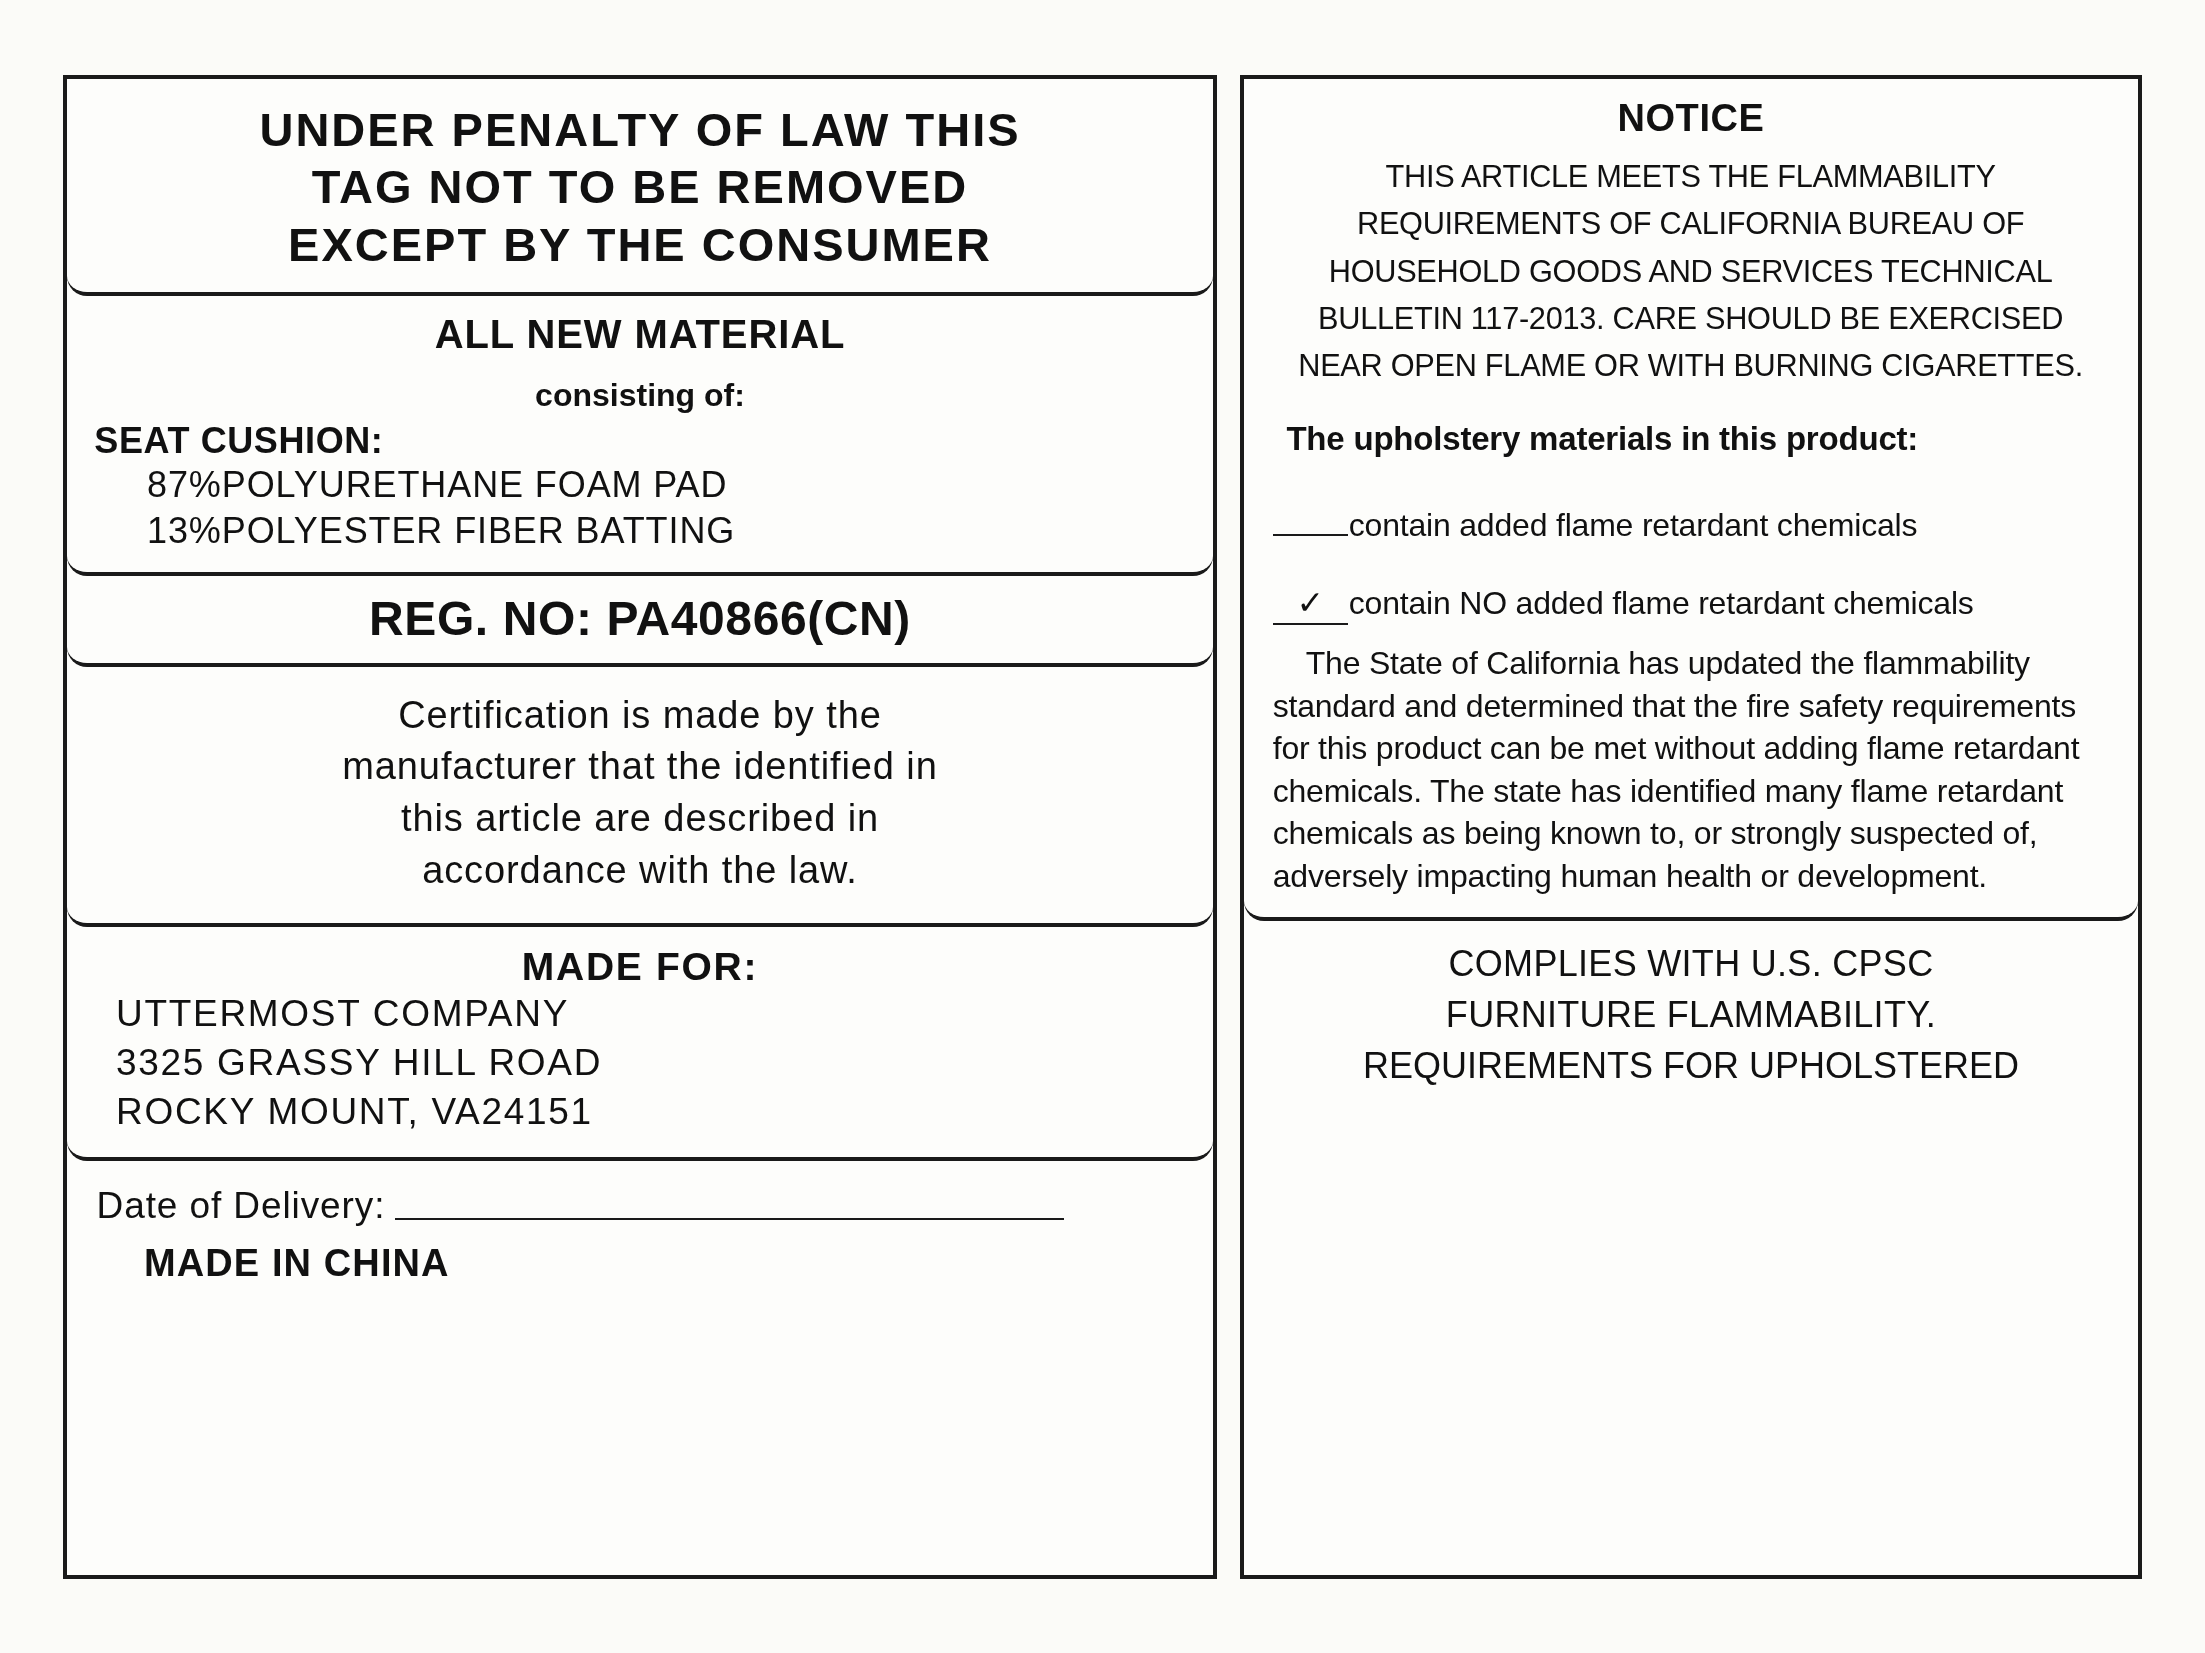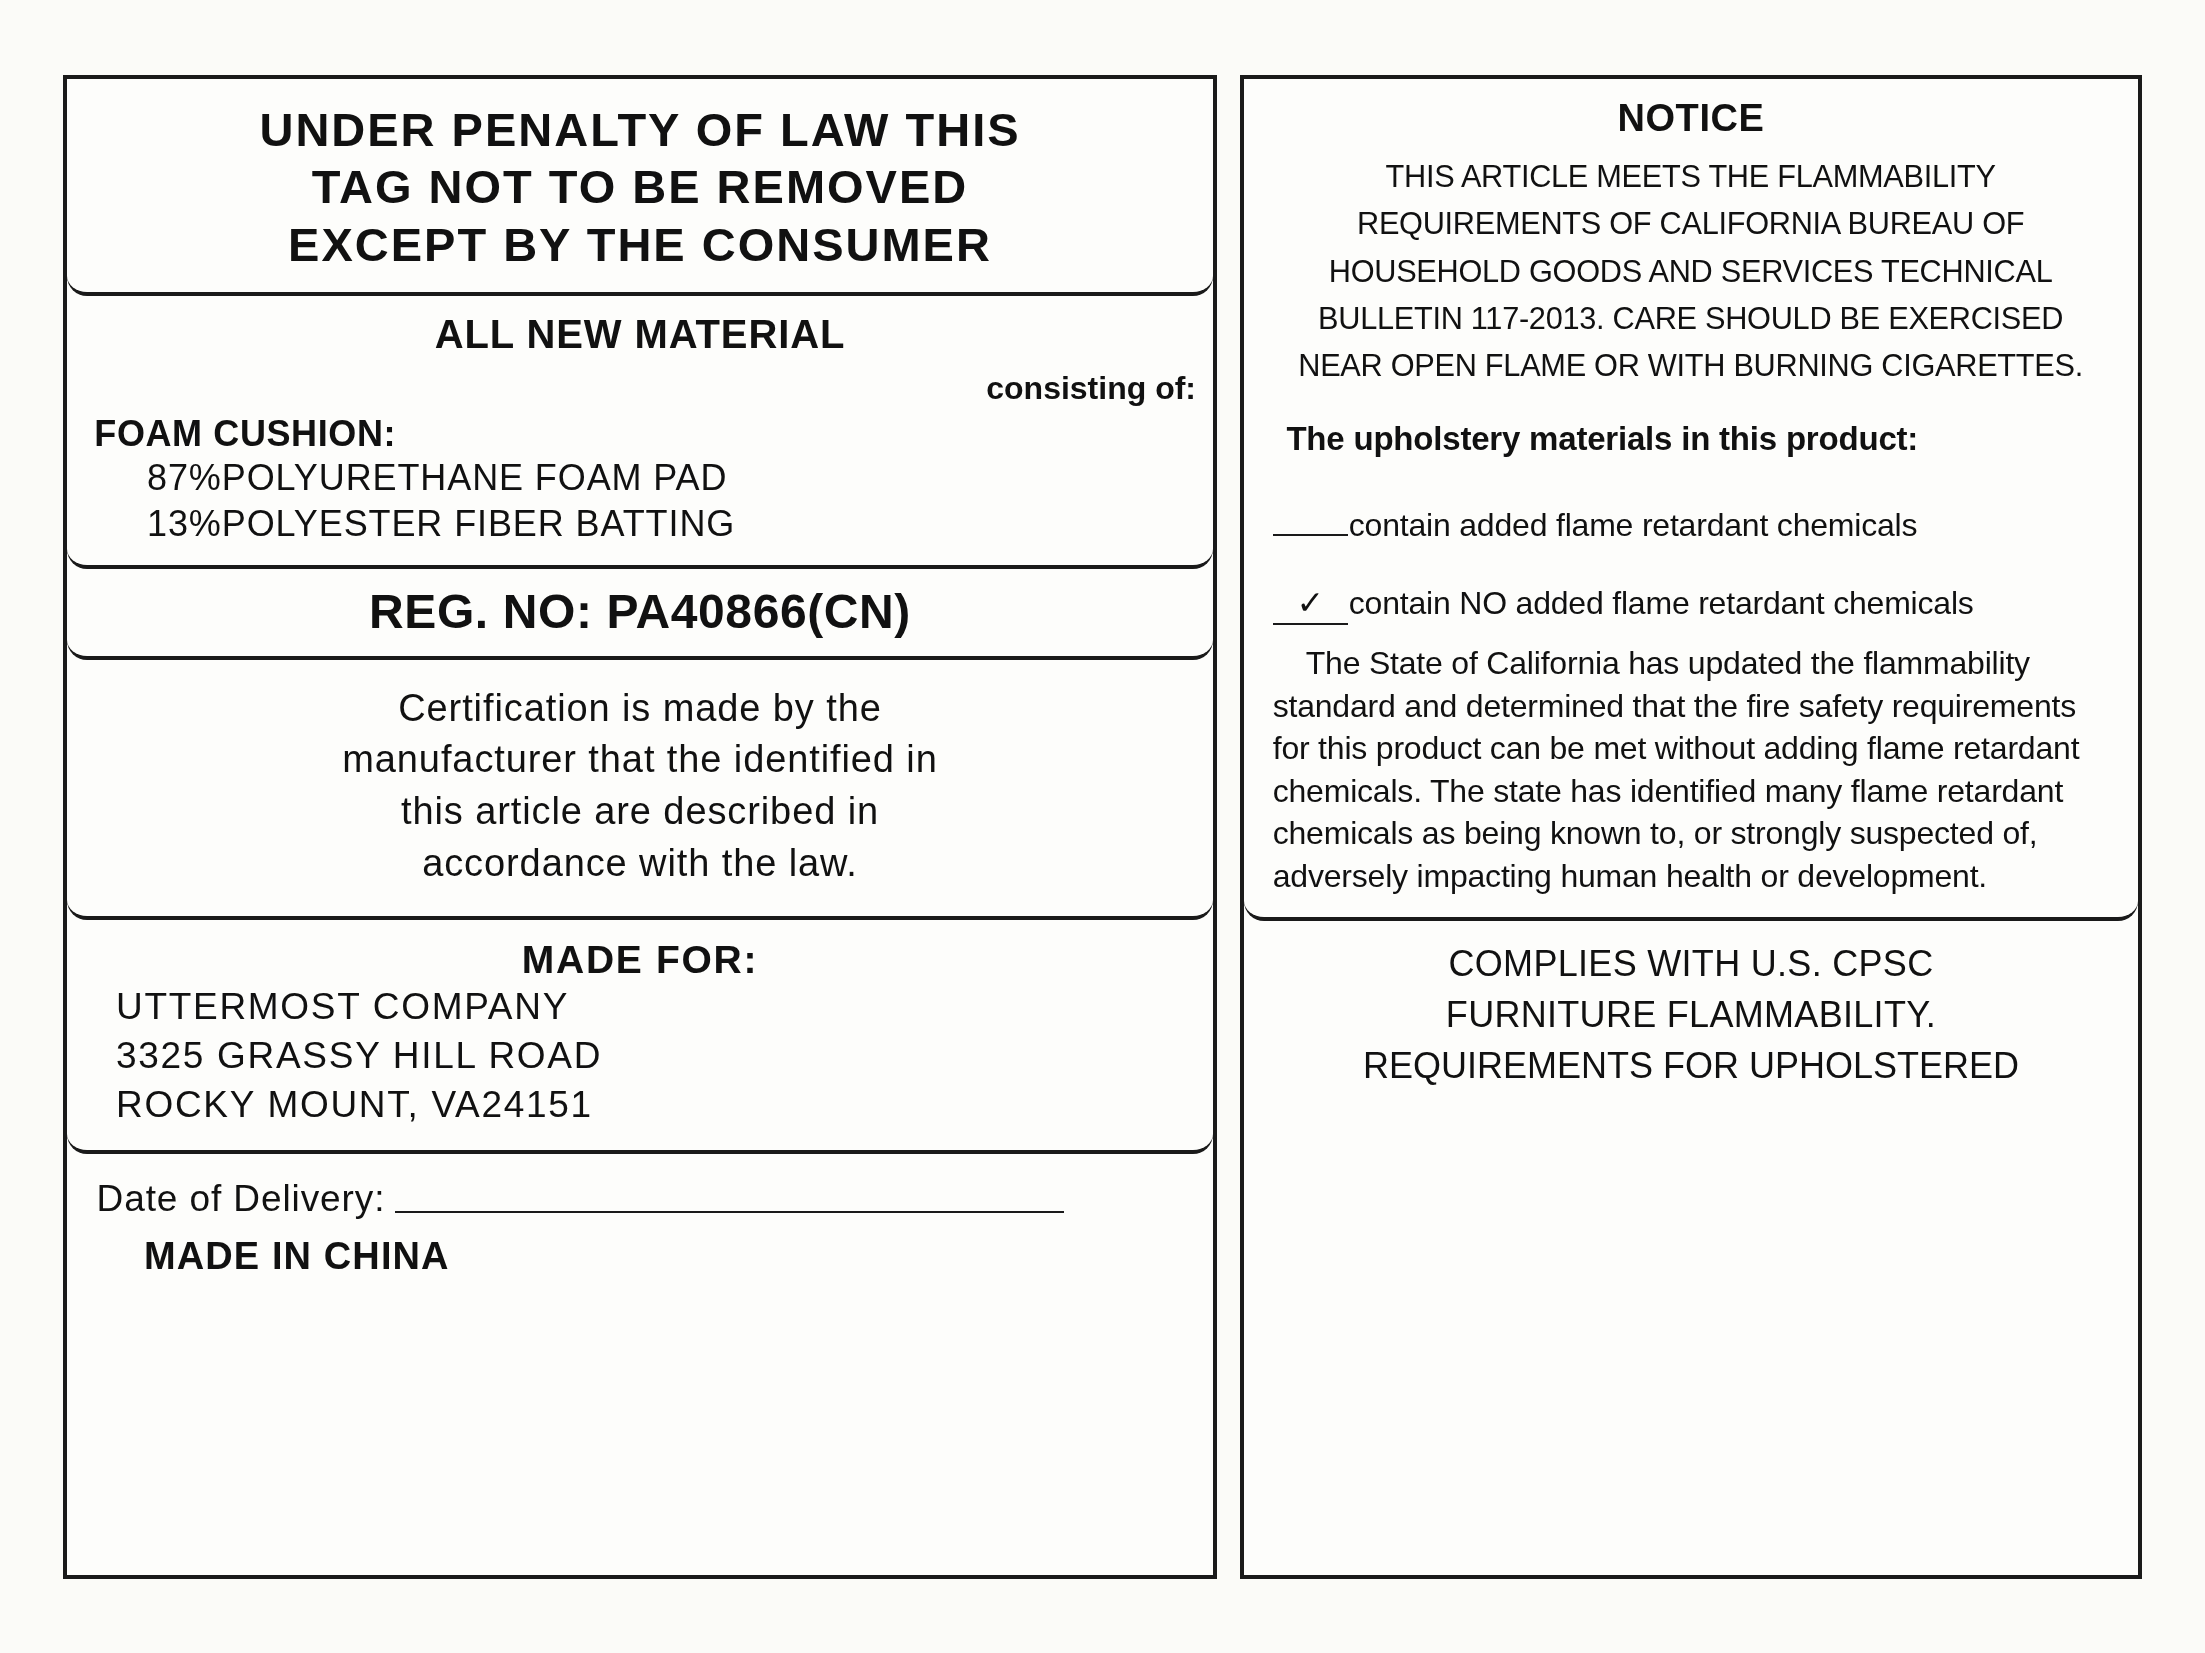--- a/index.html
+++ b/index.html
@@ -71,25 +71,25 @@
     padding: 15px 17px 17px;
   }
   .material-title {
     text-align: center;
     font-weight: bold;
     font-size: 40px;
     letter-spacing: 0.9px;
     line-height: 1.18;
   }
   .material-sub {
-    text-align: right;
+    text-align: center;
     font-weight: bold;
     font-size: 32px;
     line-height: 1.25;
-    margin-top: 9px;
+    margin-top: 16px;
   }
   .seat-cushion {
     font-weight: bold;
     font-size: 36px;
     letter-spacing: 0.6px;
     margin-top: 5.7px;
     padding-left: 10.3px;
   }
   .comp-line {
     font-size: 36px;
@@ -238,21 +238,21 @@
 
     <div class="cell penalty">
       <div>UNDER PENALTY OF LAW THIS</div>
       <div>TAG NOT TO BE REMOVED</div>
       <div>EXCEPT BY THE CONSUMER</div>
     </div>
 
     <div class="cell material-block">
       <div class="material-title">ALL NEW MATERIAL</div>
       <div class="material-sub">consisting of:</div>
-      <div class="seat-cushion">FOAM CUSHION:</div>
+      <div class="seat-cushion">SEAT CUSHION:</div>
       <div class="comp-line">87%POLYURETHANE FOAM PAD</div>
       <div class="comp-line">13%POLYESTER FIBER BATTING</div>
     </div>
 
     <div class="cell regno">REG. NO:  PA40866(CN)</div>
 
     <div class="cell certification">
       <div>Certification is made by the</div>
       <div>manufacturer that the identified in</div>
       <div>this article are described in</div>

